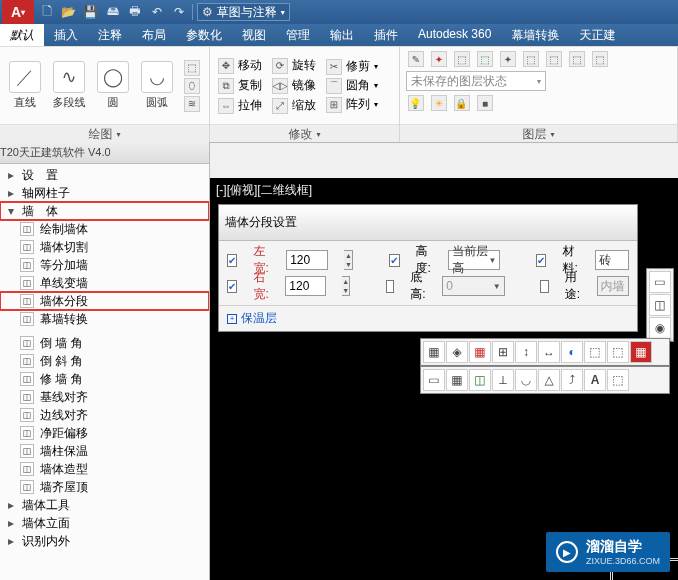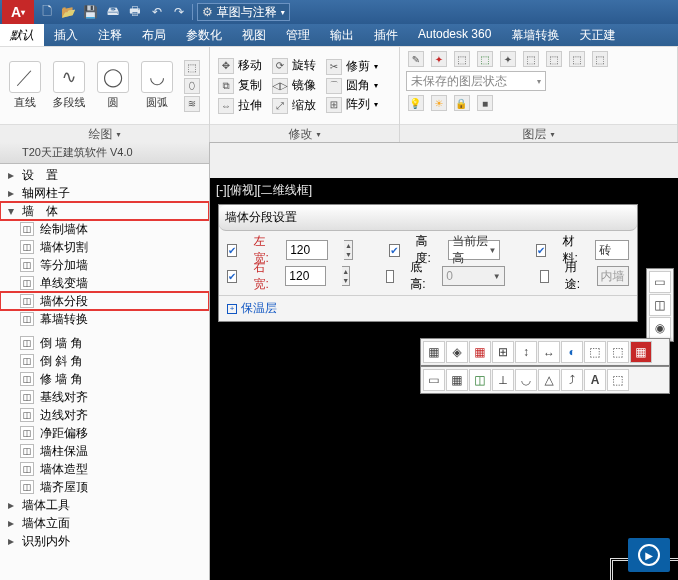--- a/index.html
+++ b/index.html
@@ -30,32 +30,32 @@
   .bigbtn { display:flex; flex-direction:column; align-items:center; width:38px; gap:2px; cursor:pointer; }
   .bigbtn .glyph { width:32px; height:32px; border:1px solid #ccc; border-radius:3px; background:#fff; display:flex; align-items:center; justify-content:center; font-size:18px; color:#555;}
   .bigbtn .lbl { font-size:11px; color:#333; text-align:center; }
   .smallgrid { display:grid; grid-template-columns:auto auto; grid-auto-rows:18px; gap:2px 6px; }
   .smallitem { display:flex; align-items:center; gap:4px; cursor:pointer; padding:0 2px; }
   .smallitem .ic { width:16px; height:16px; background:#eee; border:1px solid #ccc; display:flex; align-items:center; justify-content:center; font-size:10px; color:#555;}
   .layer-combo { width:140px; height:20px; border:1px solid #bbb; background:#fff; display:flex; align-items:center; padding:0 4px; gap:4px; color:#888;justify-content:space-between;}
 
   .main { position:absolute; top:142px; left:0; right:0; bottom:0; display:flex; }
   .side { width:210px; background:#fbfbfb; border-right:1px solid #bbb; display:flex; flex-direction:column; }
-  .side-title { height:22px; background:linear-gradient(#eee,#ddd); border-bottom:1px solid #bbb; padding:3px 22px; font-size:11px; color:#444;}
+  .side-title { height:22px; background:linear-gradient(#eee,#ddd); border-bottom:1px solid #bbb; padding:3px 0; font-size:11px; color:#444;}
   .tree { flex:1; overflow:auto; padding:2px 0; }
   .tree-item { display:flex; align-items:center; height:18px; padding:0 8px; cursor:pointer; gap:6px; letter-spacing:0;}
   .tree-item.sub { padding-left:20px; }
   .tree-item .arrow { width:8px; display:inline-block; color:#555; }
   .tree-item .tico { width:14px; height:14px; border:1px solid #bbb; background:#fff; font-size:9px; display:flex; align-items:center; justify-content:center; color:#444;}
   .redframe { outline:2px solid #e53935; outline-offset:-1px; }
 
   .canvas { flex:1; background:#000; position:relative;margin-top:36px; }
   .viewlabel { position:absolute; left:6px; top:4px; color:#eee; font-size:12px; }
   .dlg { position:absolute; left:8px; top:26px; width:420px; background:#f4f4f4; border:1px solid #888; box-shadow:2px 2px 6px rgba(0,0,0,.4); }
-  .dlg-title { height:26px; background:linear-gradient(#fff,#e0e0e0); border-bottom:1px solid #bbb; padding:3px 6px; font-size:12px; display:flex; align-items:center;border-radius:7px;}
+  .dlg-title { height:36px; background:linear-gradient(#fff,#e0e0e0); border-bottom:1px solid #bbb; padding:3px 6px; font-size:12px; display:flex; align-items:center;}
   .dlg-body { padding:6px 8px; }
   .dlg-extra { border-top:1px solid #cfcfcf; padding:4px 8px;}
   .dlg-row { display:flex; align-items:center; gap:16px; height:26px; }
   .cb { width:13px; height:13px; border:1px solid #777; background:#fff; display:flex; align-items:center; justify-content:center; font-size:10px; color:#2266cc; cursor:pointer;}
   .cb.checked::after { content:"✔"; }
   .lbl-red { color:#c62828; }
   .num { width:64px; height:20px; border:1px solid #999; background:#fff; padding:0 3px; display:flex; align-items:center;}
   .spin { width:14px; height:20px; border:1px solid #999; border-left:none; background:#eee; display:flex; flex-direction:column; }
   .spin div { flex:1; font-size:7px; display:flex; align-items:center; justify-content:center; color:#555; cursor:pointer;}
   .sel { width:80px; height:20px; border:1px solid #999; background:#fff; display:flex; align-items:center; justify-content:space-between; padding:0 3px; color:#333;}
@@ -444,15 +444,19 @@
       <div class="tbtn">△</div>
       <div class="tbtn">⤴</div>
       <div class="tbtn" style="font-weight:bold;">A</div>
       <div class="tbtn">⬚</div>
     </div>
 
     <div class="rect"></div>
 
     <div class="watermark">
       <div class="play">▶</div>
+      <div>
+        <div class="t1">溜溜自学</div>
+        <div class="t2">ZIXUE.3D66.COM</div>
+      </div>
     </div>
   </div>
 </div>
 
 </body></html>

